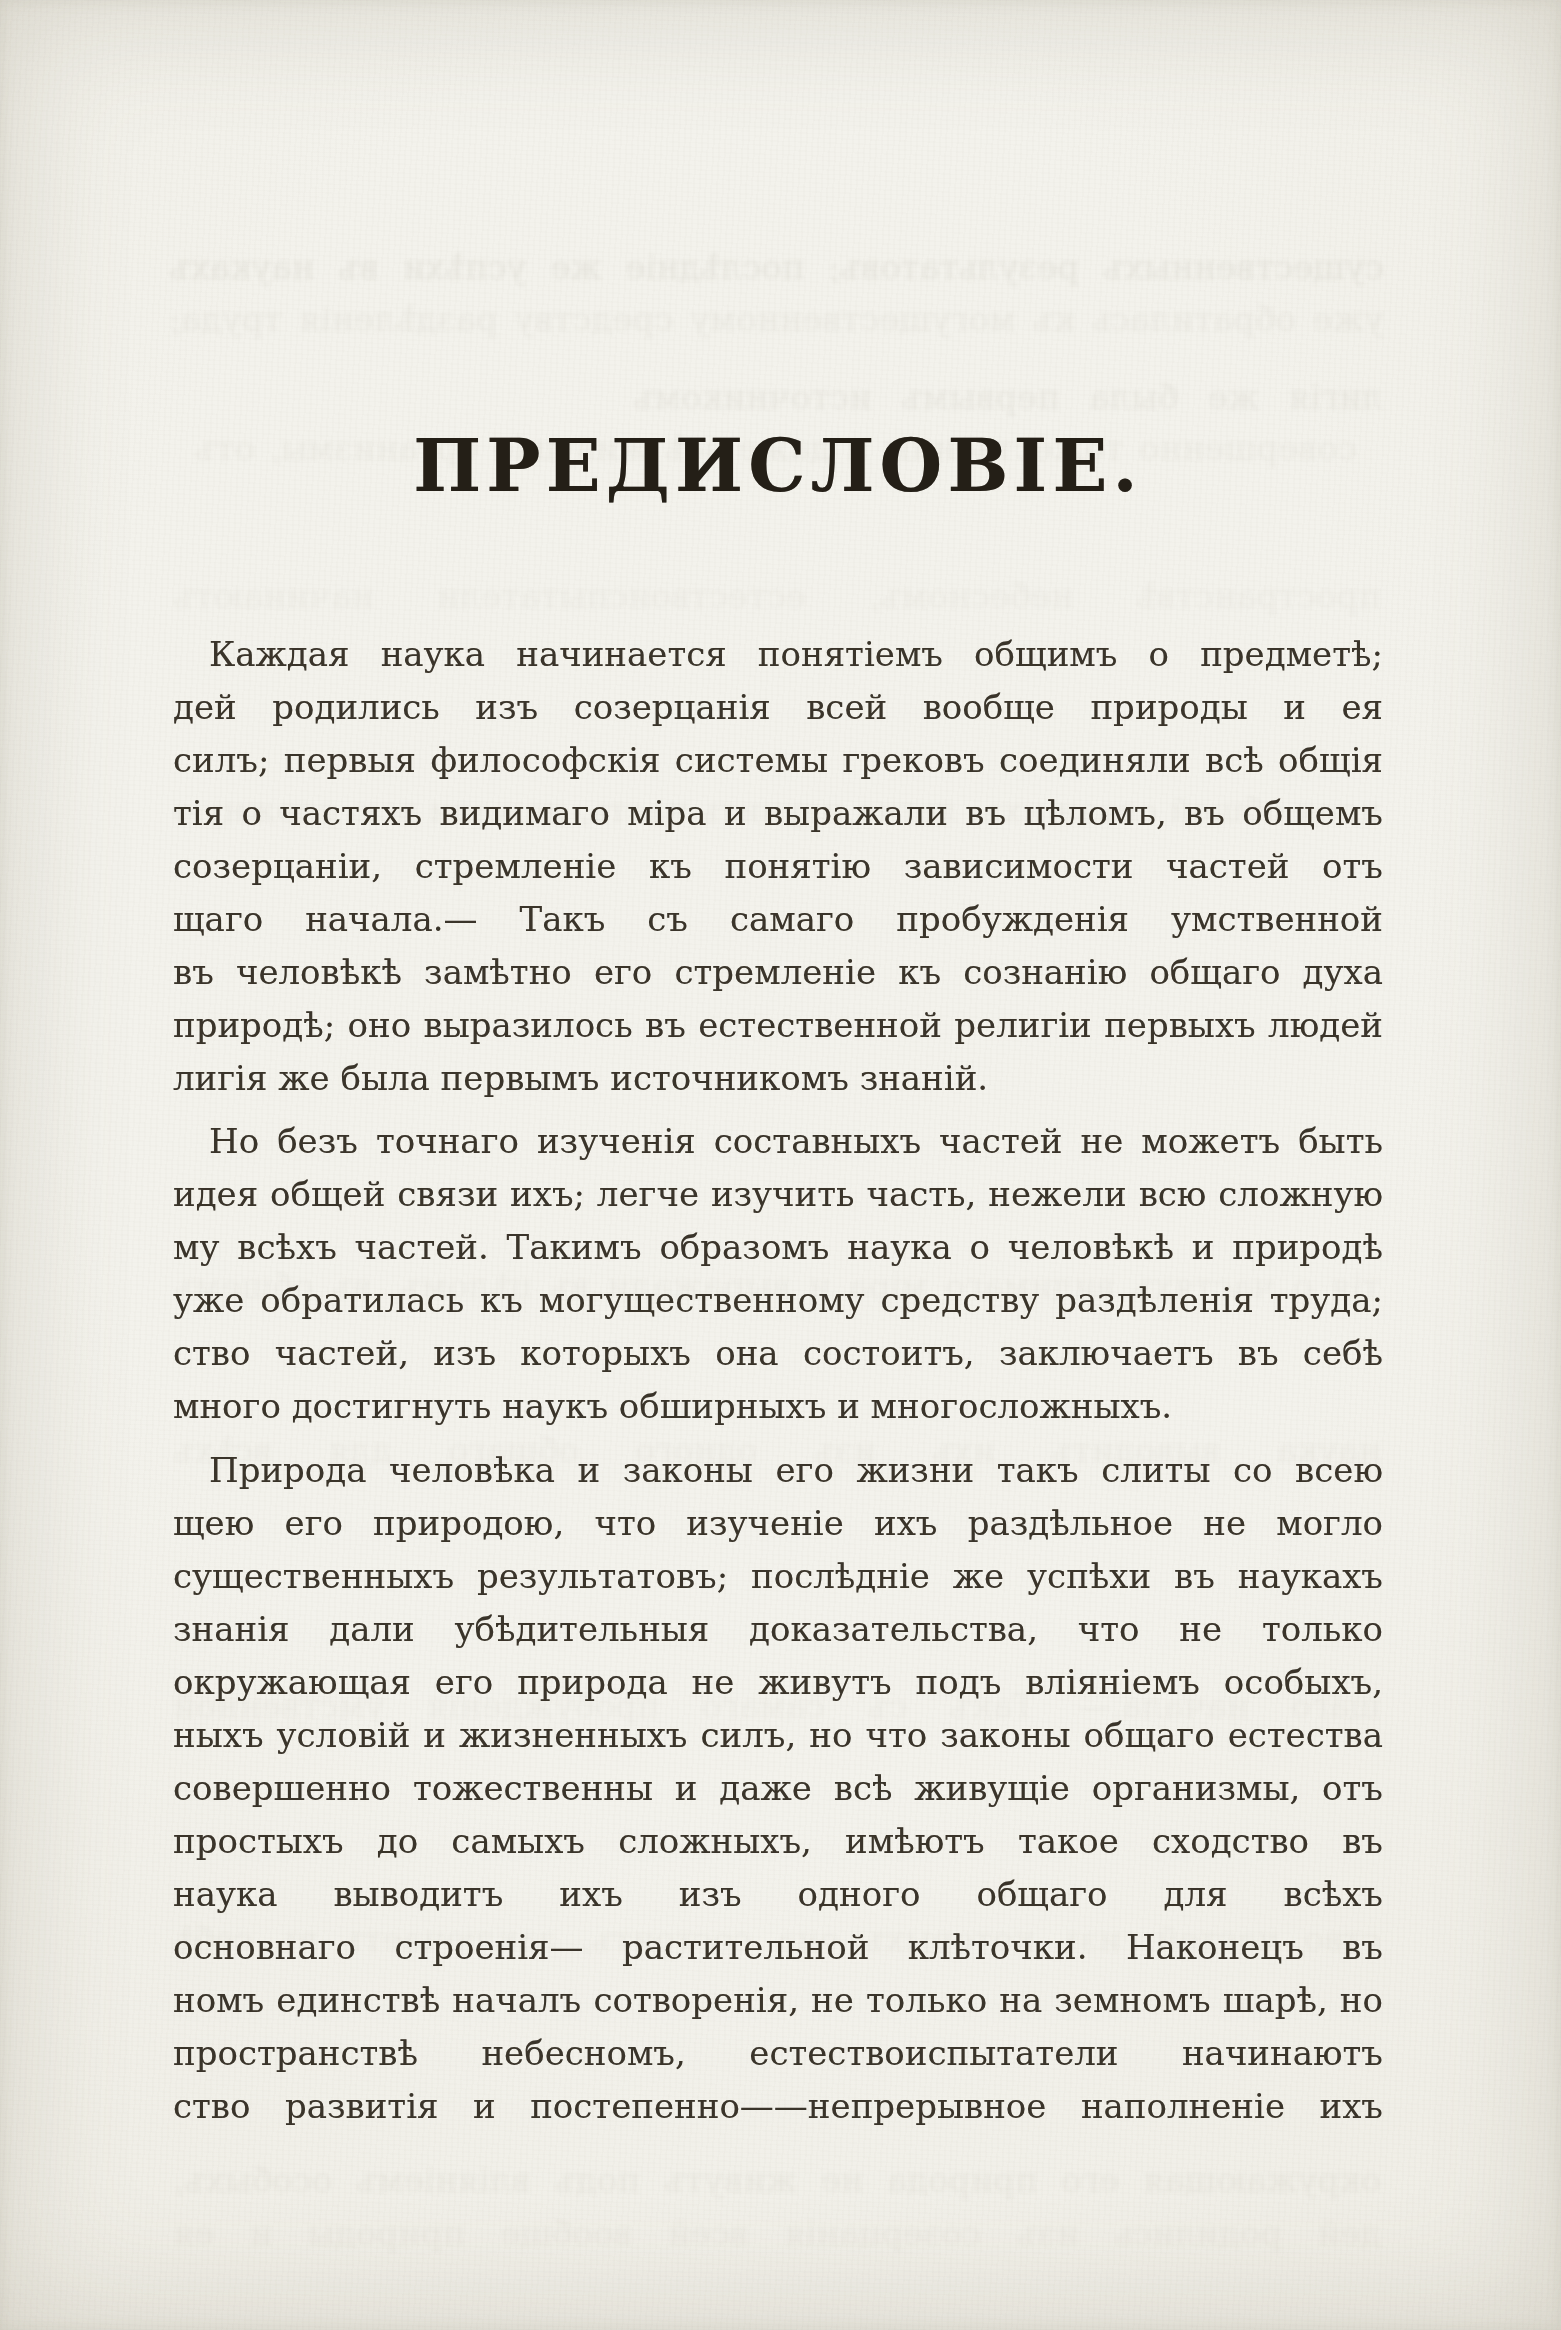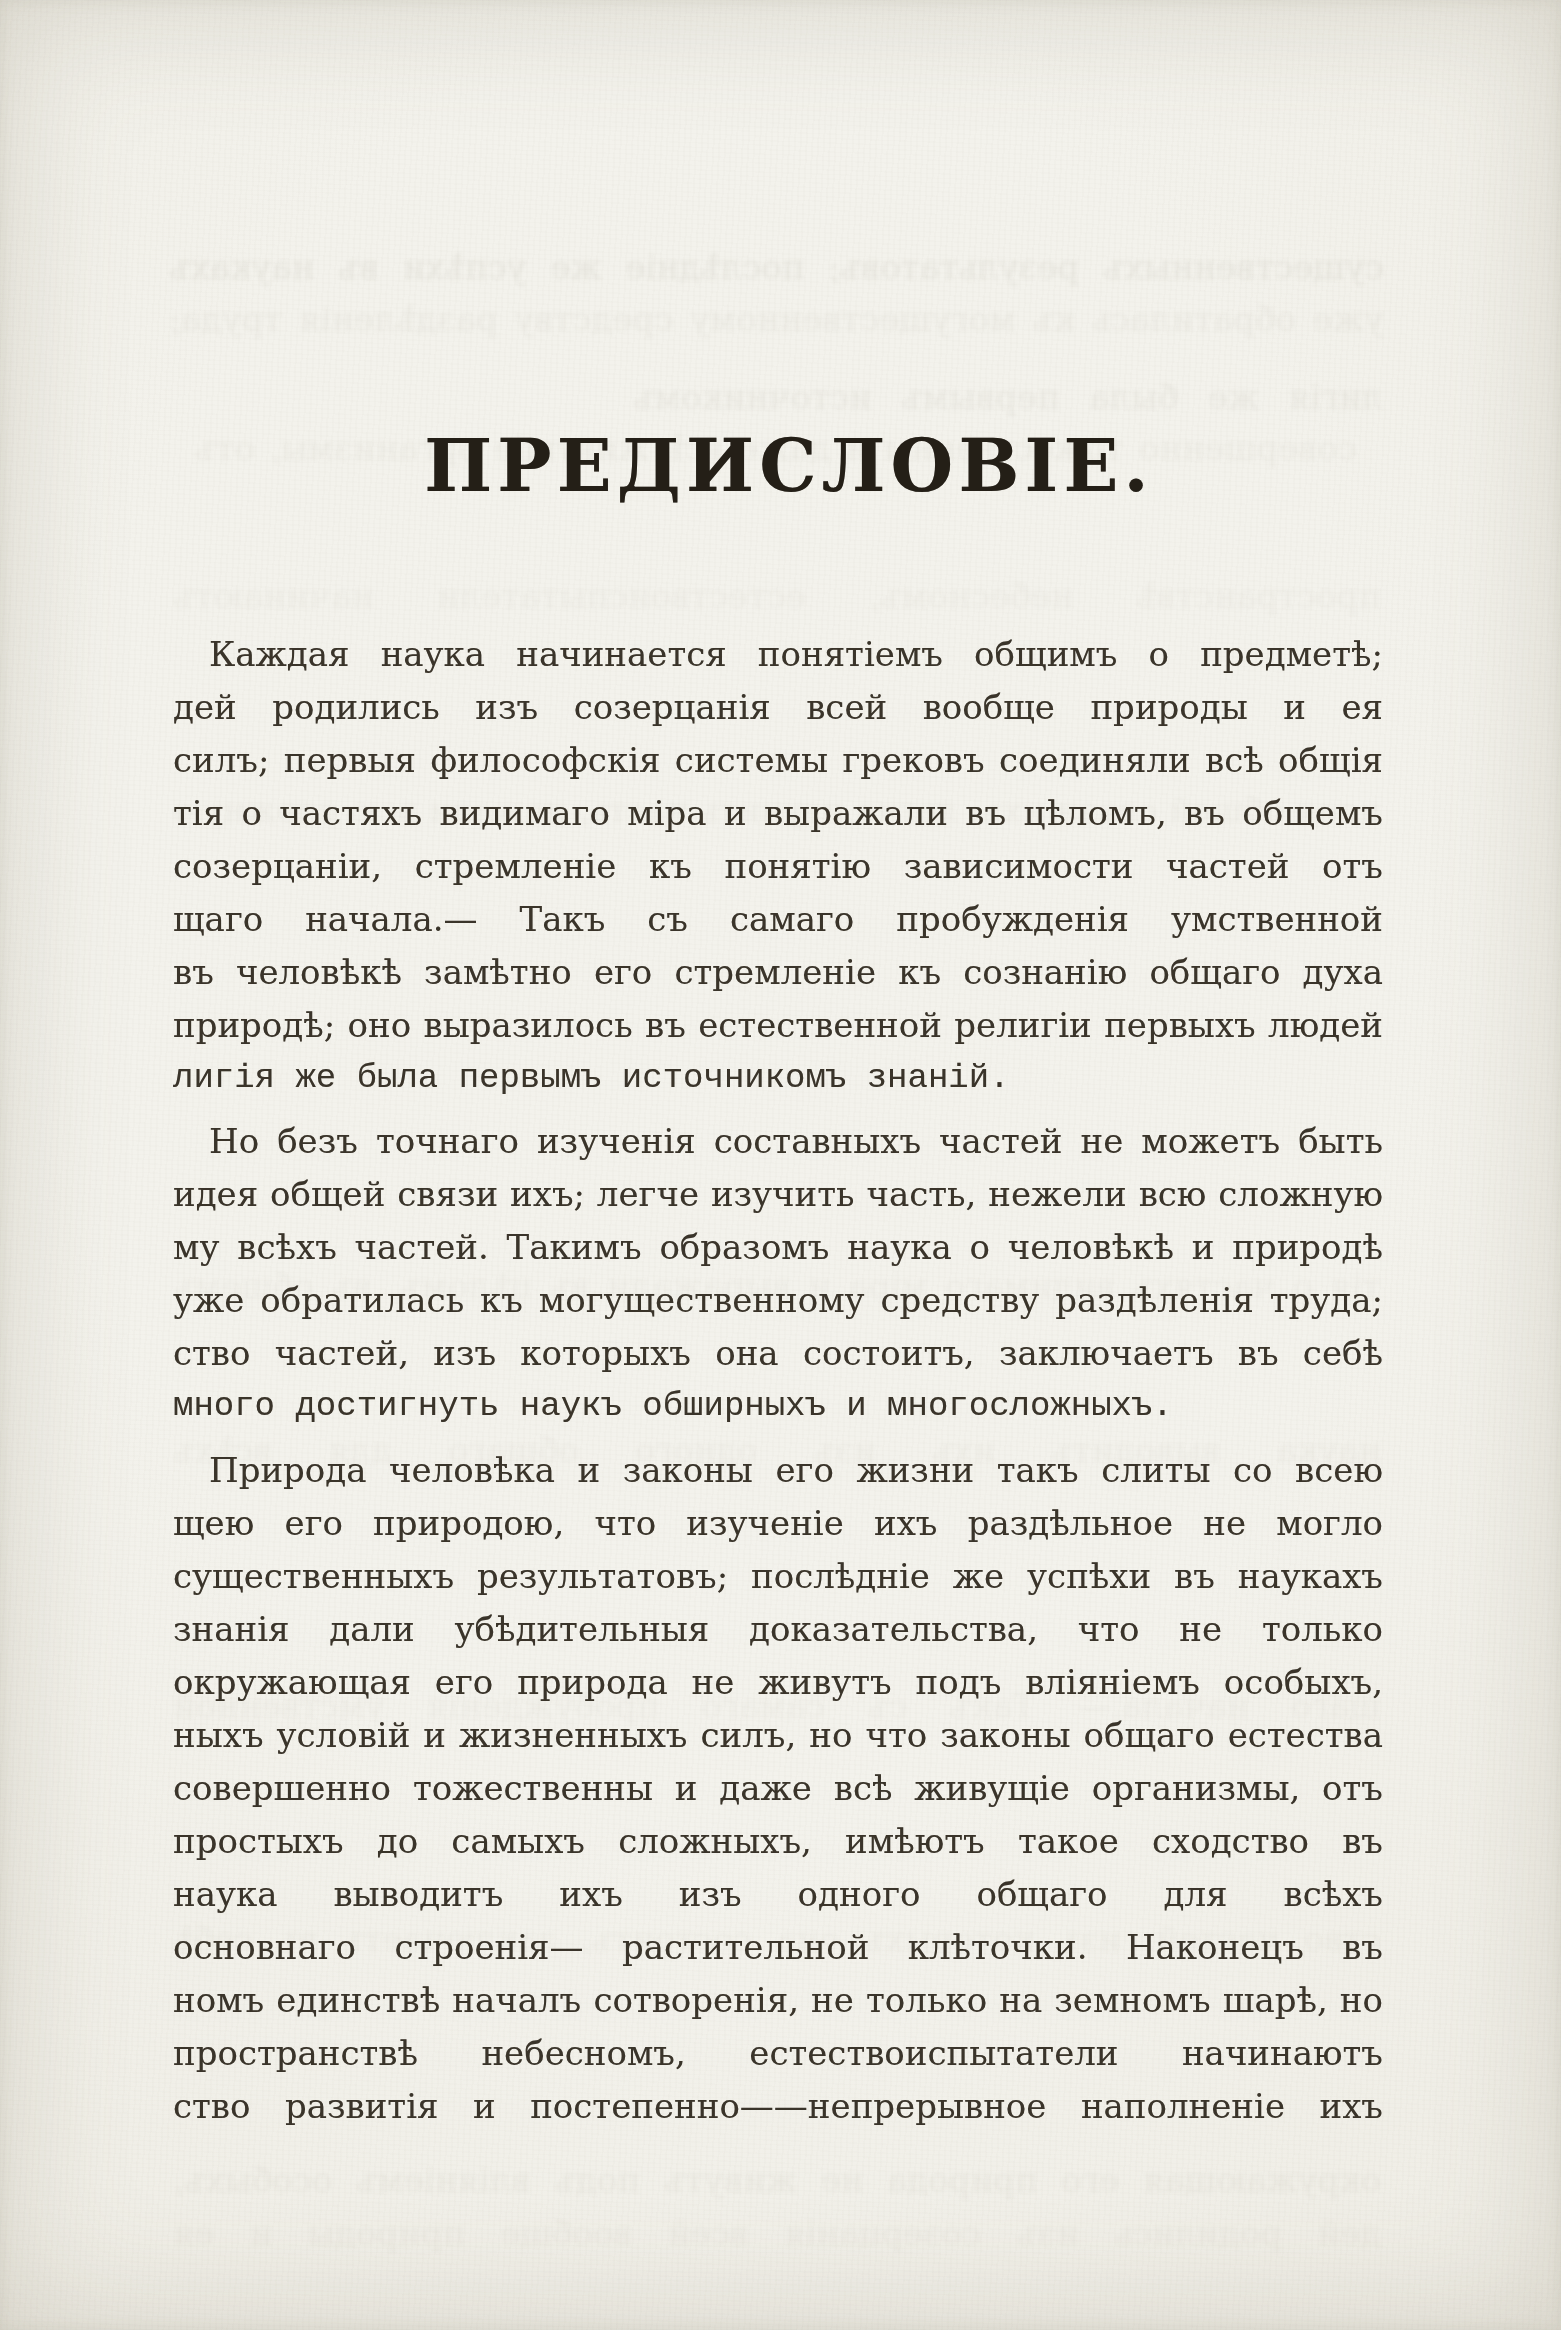--- a/index.html
+++ b/index.html
@@ -17,21 +17,21 @@
   .page{
     position:absolute;inset:0;
     background:
       repeating-linear-gradient(93deg, rgba(120,110,85,.02) 0 1.9px, rgba(0,0,0,0) 1.9px 5.8px),
       repeating-linear-gradient(2deg, rgba(120,110,85,.016) 0 1.3px, rgba(0,0,0,0) 1.3px 4.5px),
       radial-gradient(ellipse 120% 110% at 47% 40%, #f3f2ec 35%, #eeece4 72%, #e8e6db 100%);
     box-shadow: inset 0 0 129px rgba(122,115,92,.22), inset 0 0 15.5px rgba(122,115,92,.10);
   }
   .title{
     position:absolute;
-    top:430px;left:184px;width:1210px;
+    top:430px;left:173px;width:1210px;
     margin:0;
     text-align:center;
     font-size:72px;line-height:72px;
     font-weight:bold;
     letter-spacing:5.2px;
     color:var(--title_ink);
     text-shadow:0 0 0.6px rgba(36,31,23,.55);
   }
   .bodytext{
     position:absolute;
@@ -41,21 +41,21 @@
   .line{
     height:53px;line-height:53px;
     font-size:34px;
     color:var(--ink);
     text-align:justify;
     text-align-last:justify;
     overflow:hidden;
     text-shadow:0 0 0.6px rgba(58,52,42,.35);
   }
   .line.indent{text-indent:36px;}
-  .line.last{text-align-last:left;font-family:Liberation Mono, monospace;}
+  .line.last{text-align-last:left;}
   .ghost{
     position:absolute;
     height:54px;line-height:54px;
     font-size:34px;
     color:#6b6450;
     transform:scaleX(-1);
     filter:blur(1.9px);
     text-align:justify;
     text-align-last:justify;
     overflow:hidden;

